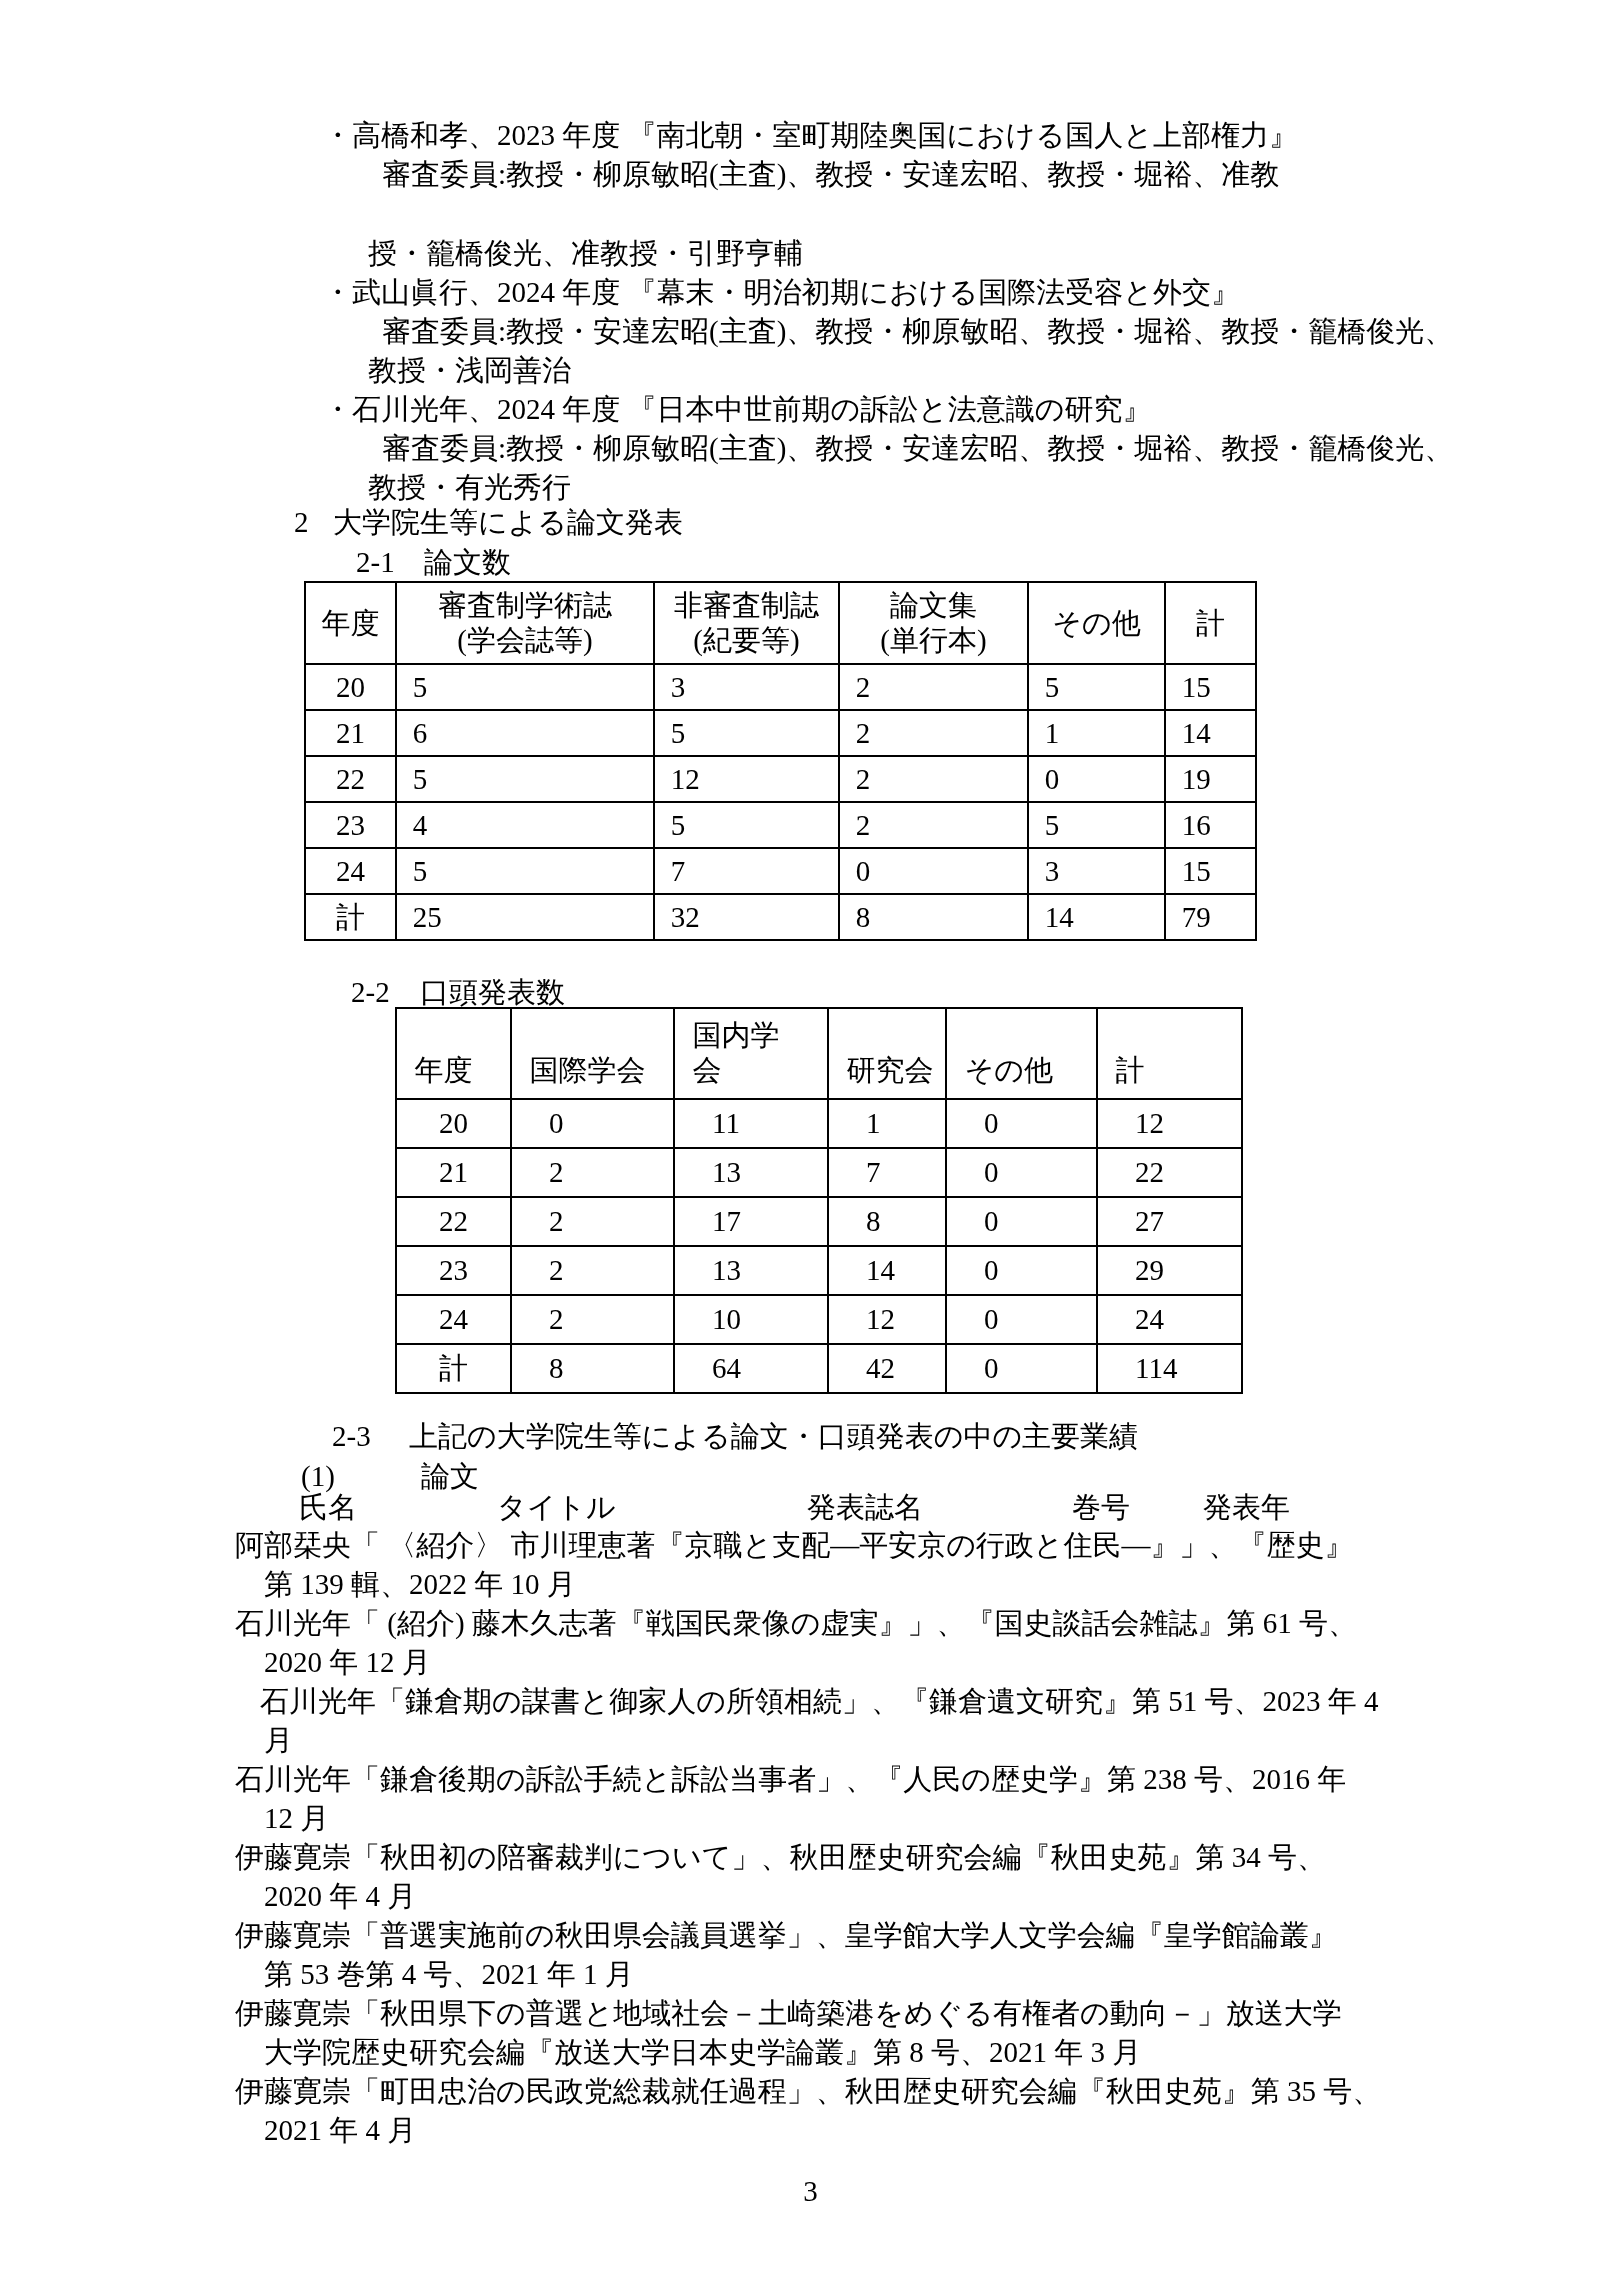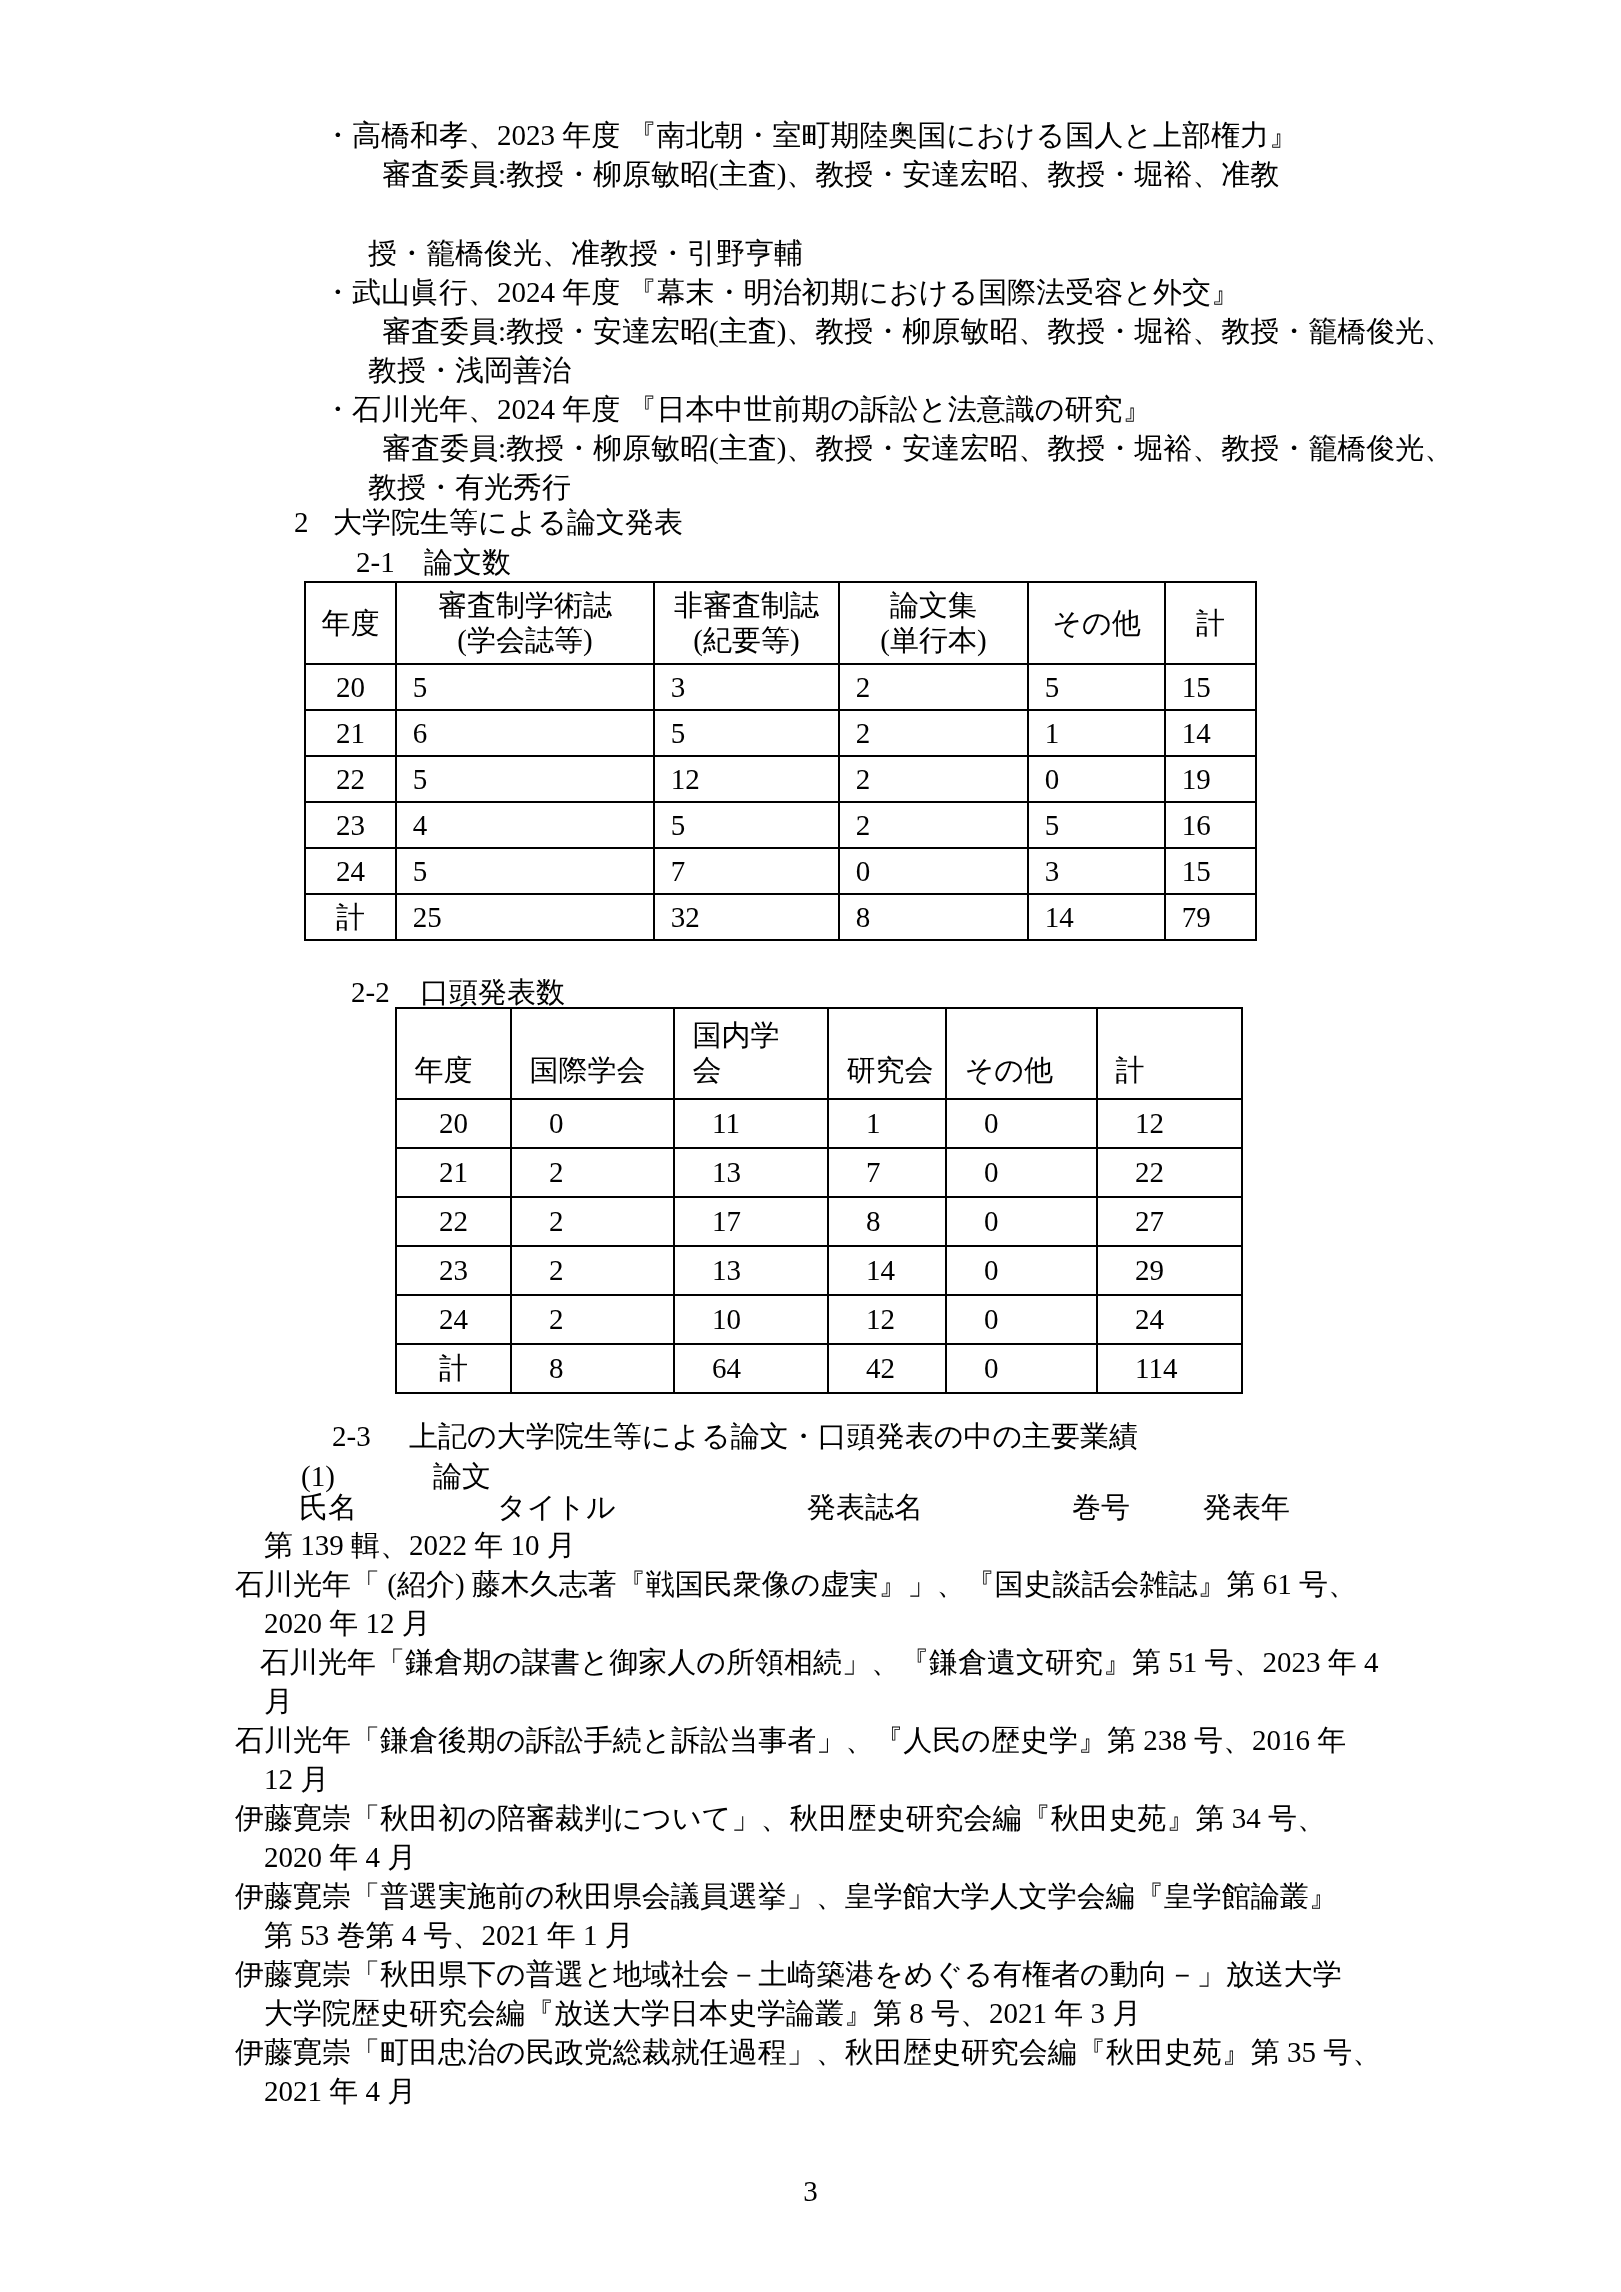--- a/index.html
+++ b/index.html
@@ -12,21 +12,21 @@
   .line { height:39px; line-height:39px; white-space:nowrap; }
   .hline { position:absolute; left:0; width:1621px; height:39px; line-height:39px; }
   .hline span { position:absolute; white-space:nowrap; }
 
   .review-block { left:323px; top:116px; }
   .h2-num   { left:294px; } .h2-text   { left:333px; }
   .h2       { top:503px; }
   .sub1     { top:543px; } .sub1-num  { left:356px; } .sub1-text { left:424px; }
   .sub2     { top:973px; } .sub2-num  { left:351px; } .sub2-text { left:420px; }
   .sub3     { top:1417px; } .sub3-num { left:332px; } .sub3-text { left:409px; }
-  .item1    { top:1457px; } .item1-num { left:301px; } .item1-text { left:433px; }
+  .item1    { top:1457px; } .item1-num { left:301px; } .item1-text { left:421px; }
 
   .pubheader { top:1488px; }
   .ph-0 { left:299px; } .ph-1 { left:497px; } .ph-2 { left:807px; }
   .ph-3 { left:1072px; } .ph-4 { left:1203px; }
 
   .pubs-block { left:235px; top:1526px; }
 
   .dtable { border-collapse:collapse; table-layout:fixed; border:2.9px solid #000; }
   .dtable th, .dtable td {
     border:2px solid #000; border-top:2.9px solid #000; border-bottom:2.9px solid #000;
@@ -256,20 +256,21 @@
   <div class="hline pubheader">
     <span class="ph-0">氏名</span>
     <span class="ph-1">タイトル</span>
     <span class="ph-2">発表誌名</span>
     <span class="ph-3">巻号</span>
     <span class="ph-4">発表年</span>
   </div>
 
   <div class="abs pubs-block">
 
+      <div class="line" style="padding-left: 0px;">阿部栞央「 〈紹介〉 市川理恵著『京職と支配―平安京の行政と住民―』」、『歴史』</div>
 
       <div class="line" style="padding-left: 29px;">第 139 輯、2022 年 10 月</div>
 
       <div class="line" style="padding-left: 0px;">石川光年「 (紹介) 藤木久志著『戦国民衆像の虚実』」、『国史談話会雑誌』第 61 号、</div>
 
       <div class="line" style="padding-left: 29px;">2020 年 12 月</div>
 
       <div class="line" style="padding-left: 0px; margin-left: 25px;">石川光年「鎌倉期の謀書と御家人の所領相続」、『鎌倉遺文研究』第 51 号、2023 年 4</div>
 
       <div class="line" style="padding-left: 29px;">月</div>

